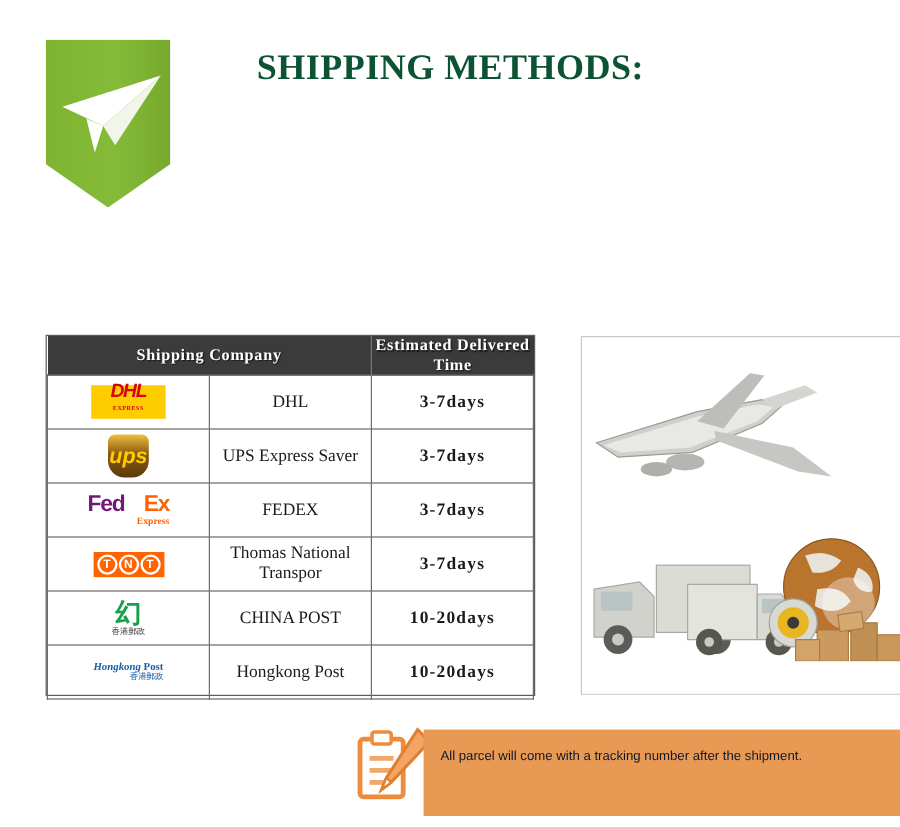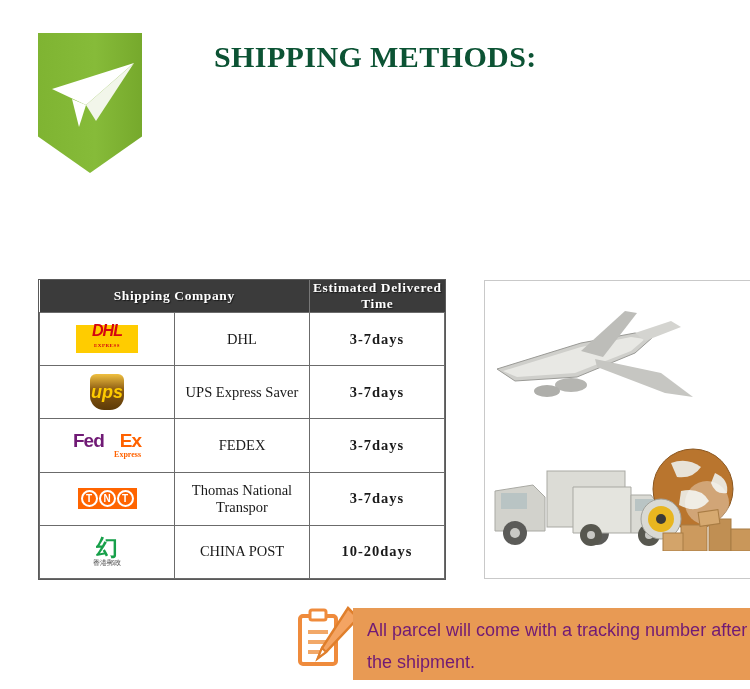--- a/index.html
+++ b/index.html
@@ -116,21 +116,21 @@
     pointer-events: none;
   }
 
   
   .orange-banner {
     position: absolute; left: 329px; top: 608px;
     width: 405px; height: 72px;
     background: #e89a54; padding: 6px 10px 0 14px;
   }
   .orange-banner p {
-    color: #701a75; font-size: 18px; line-height: 32px;
+    color: #0f172a; font-size: 11px; line-height: 32px;
     font-family: "Liberation Sans", sans-serif;
   }
   .clip-icon { position:absolute; left: 268px; top: 604px; width: 72px; height: 72px; }
 </style>
 </head>
 <body>
 
 <div id="page">
 
   <div class="green-ribbon"></div>
@@ -203,20 +203,32 @@
         <tr>
           <td class="logo-cell">
             <div class="logo-box">
               <div class="lg-cn">
                 <div class="mark">幻</div>
                 <div class="cn">香港郵政</div>
               </div>
             </div>
           </td>
           <td class="name-cell">CHINA POST</td>
+          <td class="time-cell">10-20days</td>
+        </tr>
+        <tr>
+          <td class="logo-cell">
+            <div class="logo-box">
+              <div class="lg-hk">
+                <div class="r1"><span class="i">Hongkong</span><span class="p"> Post</span></div>
+                <div class="r2">香港郵政</div>
+              </div>
+            </div>
+          </td>
+          <td class="name-cell">Hongkong Post</td>
           <td class="time-cell">10-20days</td>
         </tr>
       </tbody>
     </table>
   </div>
 
   <div class="img-panel">
     <svg width="276" height="299" viewBox="0 0 276 299">
 
       <g>

